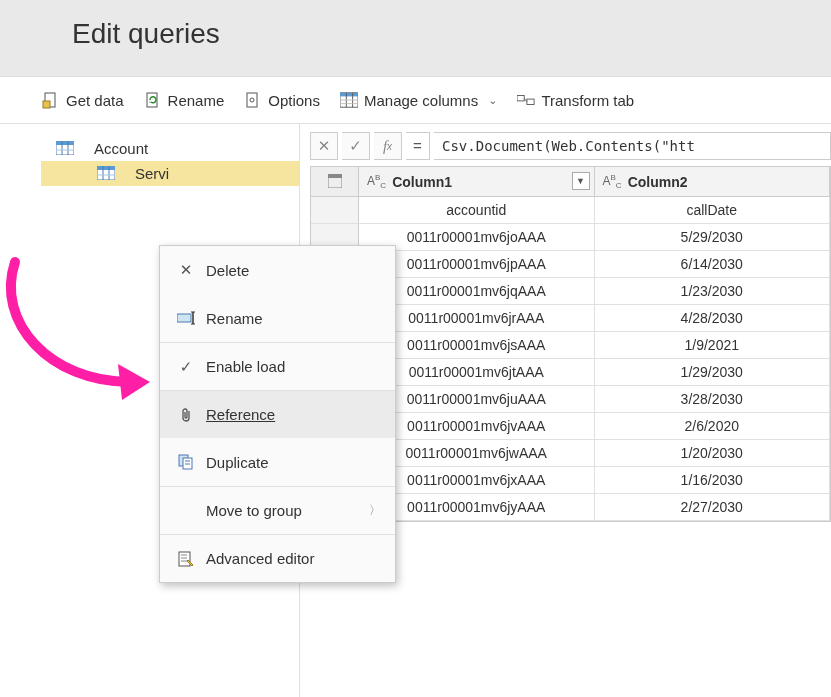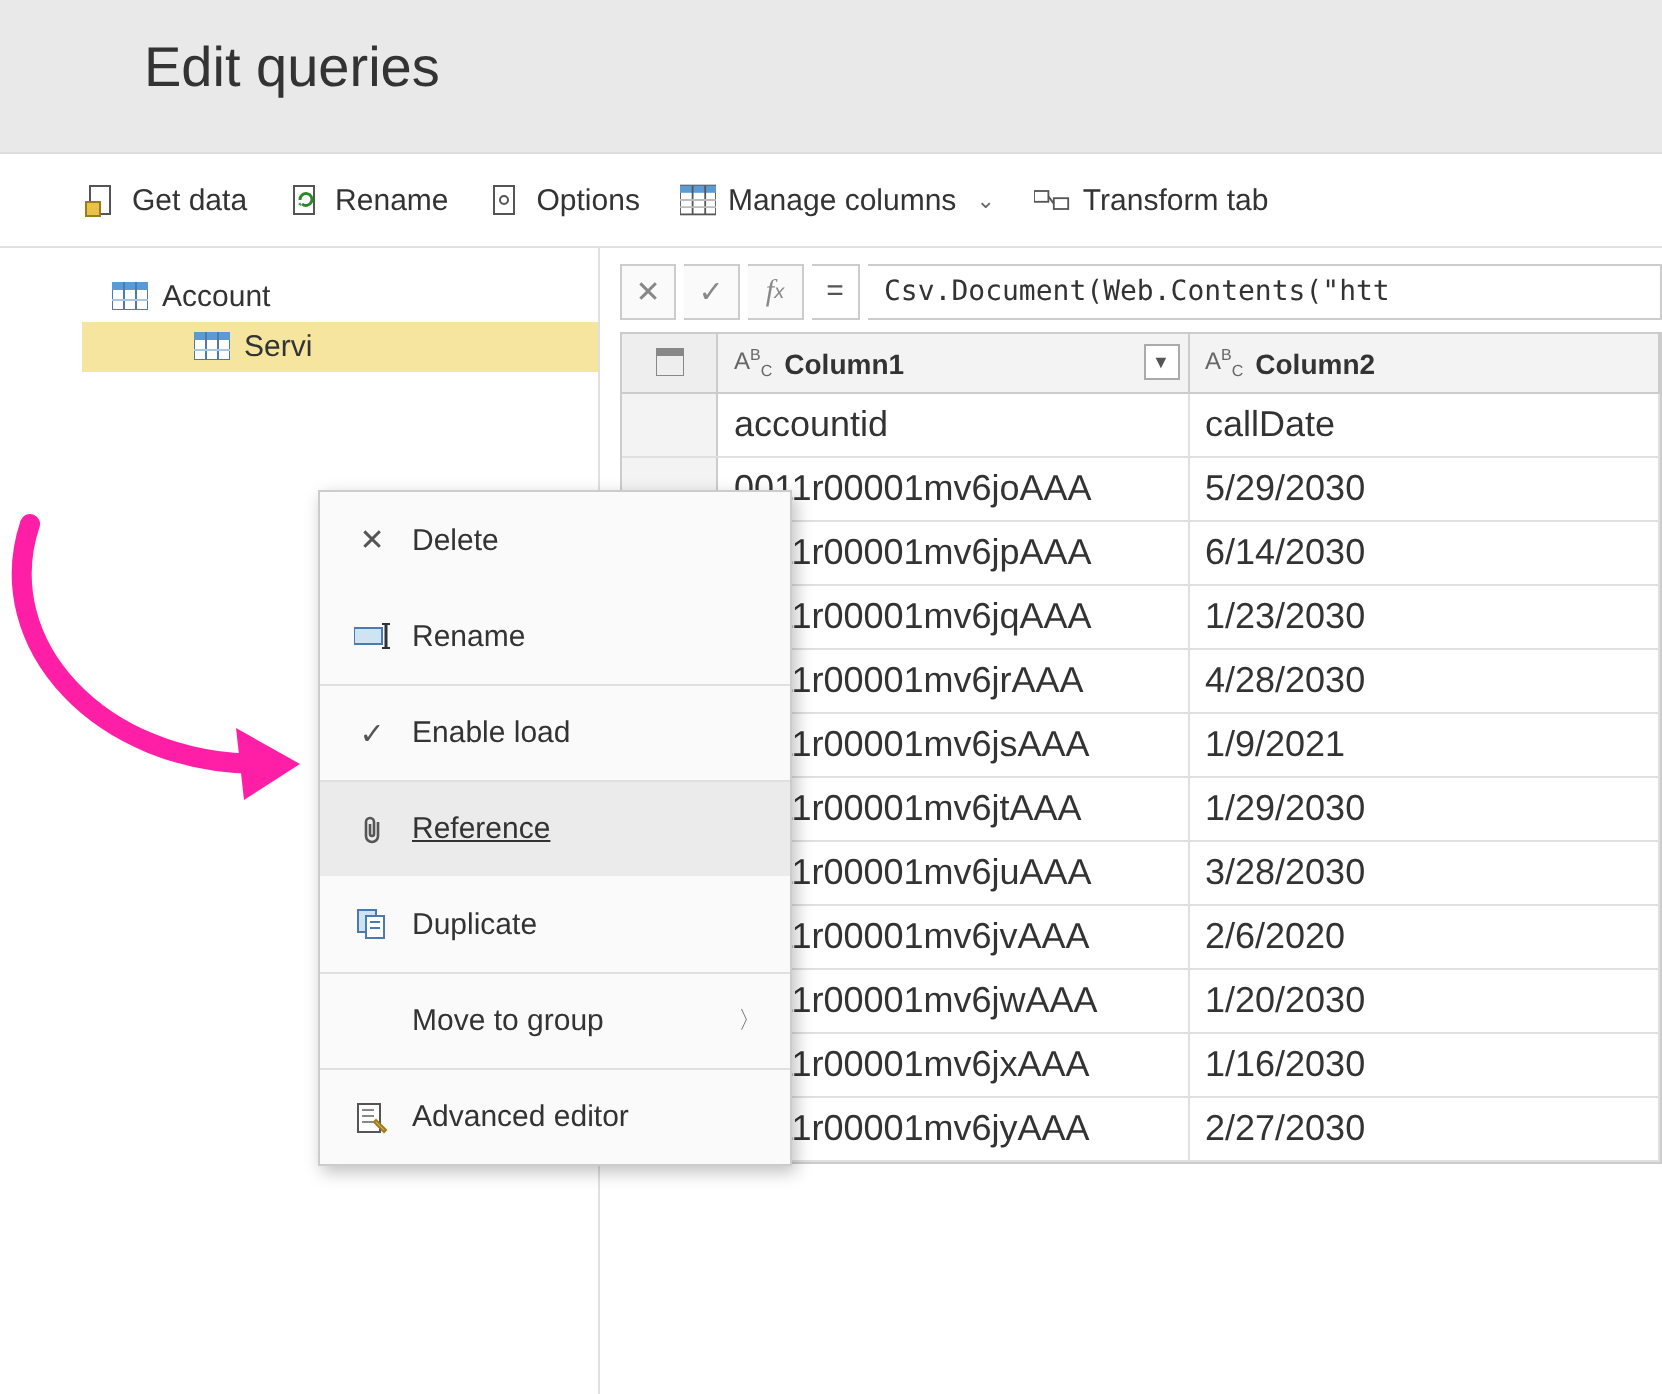--- a/index.html
+++ b/index.html
@@ -7,39 +7,39 @@
 
   .title-bar { background: #e9e9e9; padding: 18px 36px 26px 72px; border-bottom: 1px solid #ddd; }
   .title { font-size: 28px; font-weight: 300; color: #333; }
 
   .toolbar { background: #fff; padding: 10px 36px; display: flex; gap: 8px; align-items: center; border-bottom: 1px solid #e0e0e0; }
   .tool-btn { display: inline-flex; align-items: center; gap: 6px; padding: 4px 6px; font-size: 15px; color: #333; cursor: pointer; }
   .tool-icon { width: 18px; height: 18px; display: inline-flex; align-items: center; justify-content: center; }
 
   .content { display: flex; height: calc(100% - 110px); }
   .sidebar { width: 300px; border-right: 1px solid #e0e0e0; padding: 12px 0; }
-  .query-item { display: flex; align-items: center; gap: 7px; padding: 4px 20px 4px 56px; font-size: 15px; color: #333; cursor: pointer; }
+  .query-item { display: flex; align-items: center; gap: 20px; padding: 4px 20px 4px 56px; font-size: 15px; color: #333; cursor: pointer; }
   .query-item.selected { background: #f5e59e; margin-left: 41px; }
   .query-icon { width: 18px; height: 16px; }
 
   .main { flex: 1; padding: 8px 0 0 10px; overflow: hidden; }
   .formula-bar { display: flex; align-items: center; gap: 4px; margin-bottom: 6px; }
   .formula-btn { width: 28px; height: 28px; display: inline-flex; align-items: center; justify-content: center; border: 1px solid #ccc; background: #fafafa; color: #888; font-size: 15px; }
   .formula-eq { width: 24px; text-align: center; font-size: 15px; color: #555; border: 1px solid #ccc; border-left:none; height:28px; line-height:26px;}
   .formula-input { flex: 1; border: 1px solid #ccc; border-left:none; height: 28px; padding: 0 8px; font-family: Consolas, monospace; font-size: 14px; color: #333; }
 
   .grid { border: 1px solid #ccc; }
   .grid-header { display: flex; background: #f3f3f3; border-bottom: 1px solid #ccc; }
   .grid-corner { width: 48px; border-right: 1px solid #ccc; background: #eee; }
   .grid-col-header { flex: 1; min-width: 220px; display: flex; align-items: flex-end; padding: 6px 8px; border-right: 1px solid #ccc; font-size: 14px; font-weight: 600; color: #333; position: relative; }
   .col-type-icon { font-size: 11px; color: #666; margin-right: 6px; font-weight: normal;}
   .col-dropdown { position: absolute; right: 4px; width: 18px; height: 18px; border: 1px solid #aaa; display:flex; align-items:center; justify-content:center; font-size:9px; color:#555; background:#fff;}
   .grid-row { display: flex; border-bottom: 1px solid #e0e0e0; }
   .grid-row-num { width: 48px; text-align: center; padding: 5px 0; background: #f3f3f3; border-right: 1px solid #ccc; font-size: 14px; color: #555; }
-  .grid-cell { flex: 1; min-width: 220px; padding: 5px 8px; border-right: 1px solid #e0e0e0; font-size: 18px; color: #333; }
+  .grid-cell { flex: 1; min-width: 220px; padding: 5px 8px; border-right: 1px solid #e0e0e0; font-size: 14px; color: #333; text-align: center; }
 
   .context-menu { position: absolute; left: 159px; top: 245px; width: 237px; background: #fafafa; border: 1px solid #ccc; box-shadow: 2px 3px 8px rgba(0,0,0,0.25); z-index: 100; }
   .menu-item { display: flex; align-items: center; height: 48px; padding: 0 14px; font-size: 15px; color: #333; cursor: pointer; }
   .menu-item:hover, .menu-item.highlighted { background: #ebebeb; text-decoration: underline; }
   .menu-icon-slot { width: 24px; display: inline-flex; align-items: center; justify-content: center; margin-right: 8px; color:#555;}
   .menu-label { flex: 1; }
   .menu-arrow { font-size: 12px; color: #777; }
   .menu-sep { border-top: 1px solid #e0e0e0; }
 
   .annotation-arrow { position: absolute; left: 0px; top: 252px; z-index: 200; pointer-events: none; }

